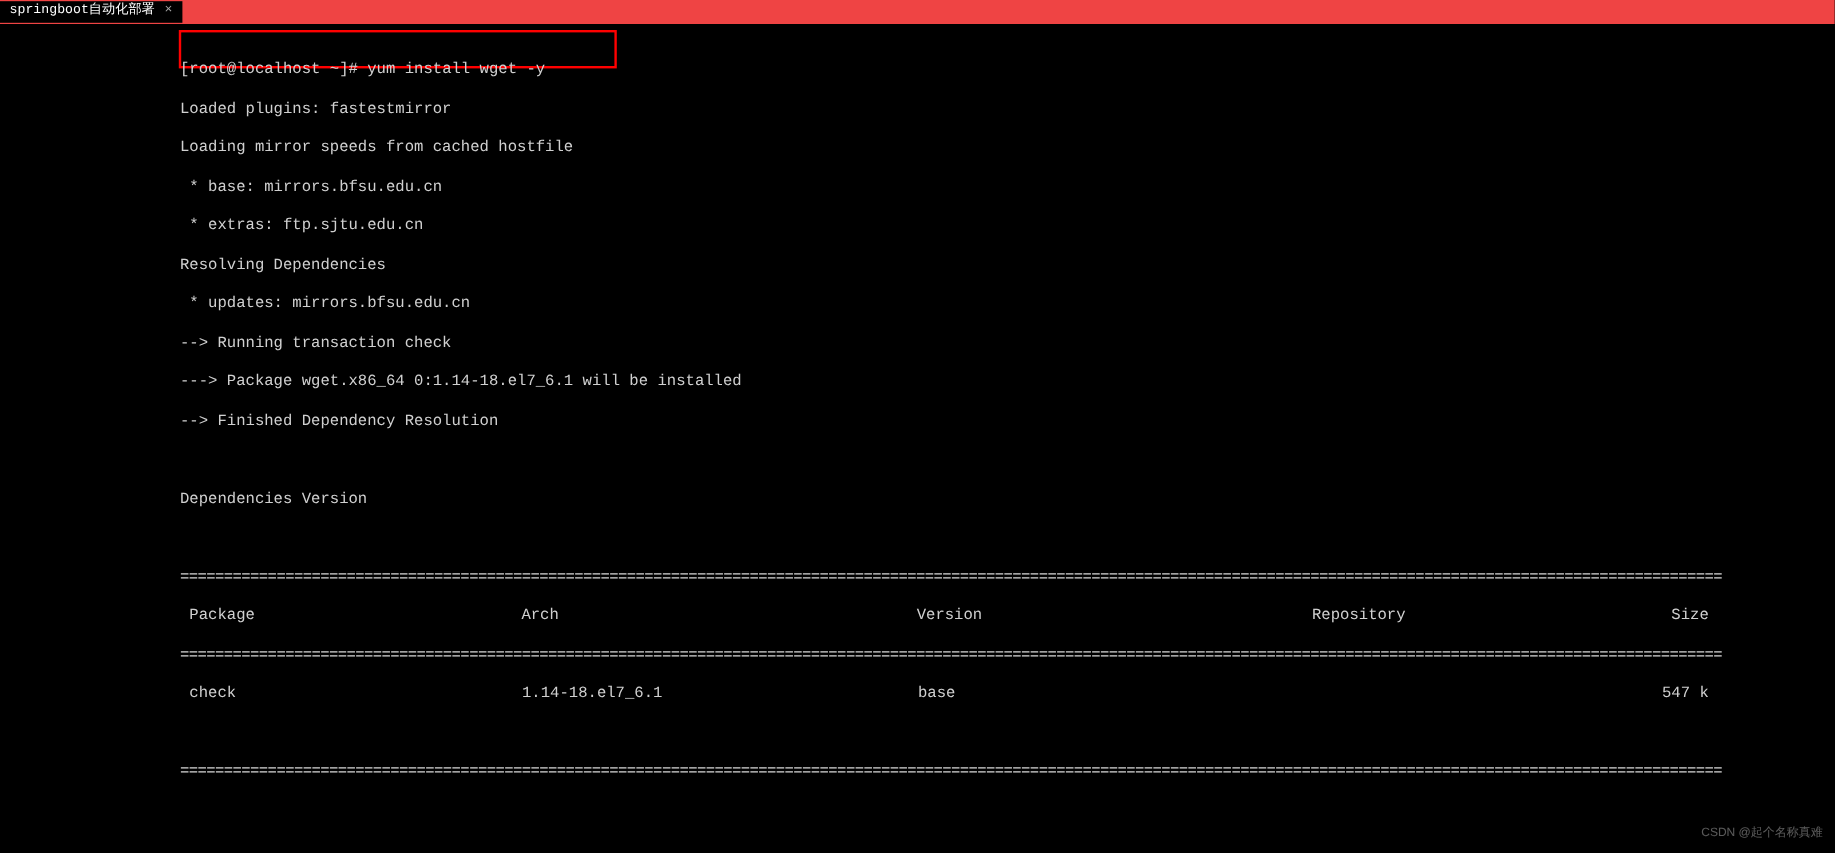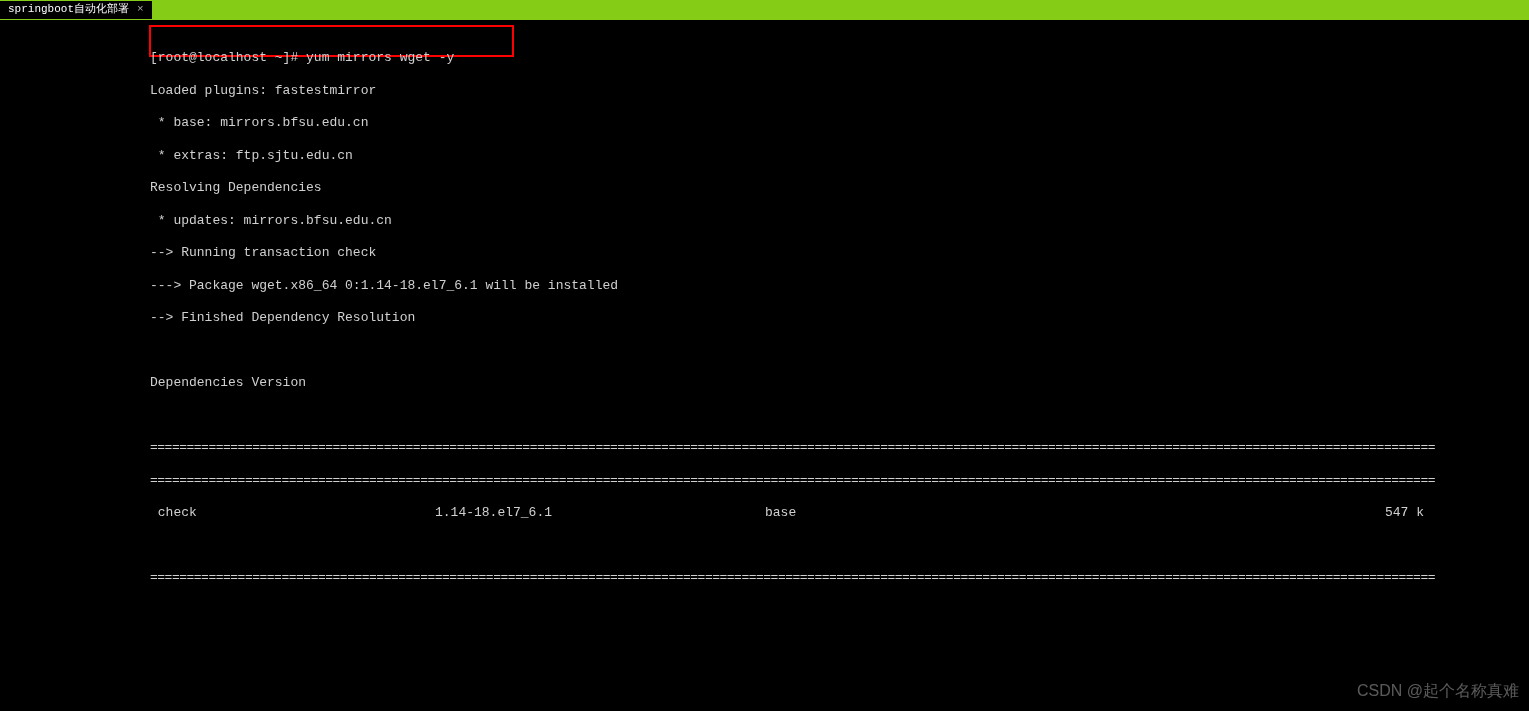--- a/index.html
+++ b/index.html
@@ -12,21 +12,21 @@
       color: #d0d0d0;
       font-family: 'Consolas', 'Courier New', monospace;
       font-size: 13px;
       line-height: 1.25;
       width: 1529px;
       height: 711px;
       overflow: hidden;
       position: relative;
     }
     .tab-bar {
-      background: #84cc16;
+      background: #ef4444;
       height: 20px;
       display: flex;
       align-items: center;
     }
     .tab {
       background: #000;
       color: #fff;
       padding: 2px 8px;
       font-size: 11px;
       display: flex;
@@ -66,53 +66,61 @@
     .col2 { width: 330px; }
     .col3 { width: 330px; }
     .col4 { width: 300px; }
     .col5 { flex: 1; text-align: right; padding-right: 105px; }
     .watermark {
       position: absolute;
       bottom: 10px;
       right: 10px;
       color: rgba(255,255,255,0.35);
       font-family: Arial, sans-serif;
-      font-size: 16px;
+      font-size: 10px;
     }
     .line {
       display: block;
       min-height: 16px;
     }
   </style>
 </head>
 <body>
 
 <div class="tab-bar">
   <div class="tab">
     <span>springboot自动化部署</span>
     <span class="tab-close">×</span>
   </div>
 </div>
 
 <div class="terminal-area">
   <div class="highlight-box"></div>
   <div class="terminal-content">
-<span class="line"><span>[root@localhost ~]# </span><span>yum mirrors wget -y</span></span>
+<span class="line"><span>[root@localhost ~]# </span><span>yum install wget -y</span></span>
 <span class="line">Loaded plugins: fastestmirror</span>
+<span class="line">Loading mirror speeds from cached hostfile</span>
 <span class="line"> * base: mirrors.bfsu.edu.cn</span>
 <span class="line"> * extras: ftp.sjtu.edu.cn</span>
 <span class="line">Resolving Dependencies</span>
 <span class="line"> * updates: mirrors.bfsu.edu.cn</span>
 <span class="line">--&gt; Running transaction check</span>
 <span class="line">---&gt; Package wget.x86_64 0:1.14-18.el7_6.1 will be installed</span>
 <span class="line">--&gt; Finished Dependency Resolution</span>
 <span class="line"> </span>
 <span class="line">Dependencies Version</span>
 <span class="line"> </span>
 <span class="line separator-line">================================================================================================================================================================================</span>
+<div class="col-row">
+  <span class="col1"> Package</span>
+  <span class="col2">Arch</span>
+  <span class="col3">Version</span>
+  <span class="col4">Repository</span>
+  <span class="col5">Size</span>
+</div>
 <span class="line separator-line">================================================================================================================================================================================</span>
 <div class="col-row">
   <span class="col1"> check</span>
   <span class="col3">1.14-18.el7_6.1</span>
   <span class="col4">base</span>
   <span class="col5">547 k</span>
 </div>
 <span class="line"> </span>
 <span class="line separator-line">================================================================================================================================================================================</span>
 

